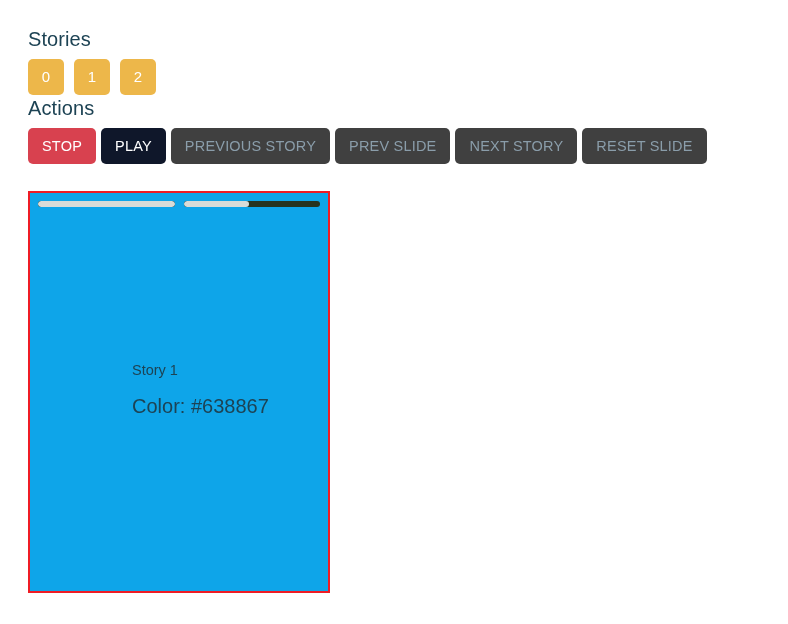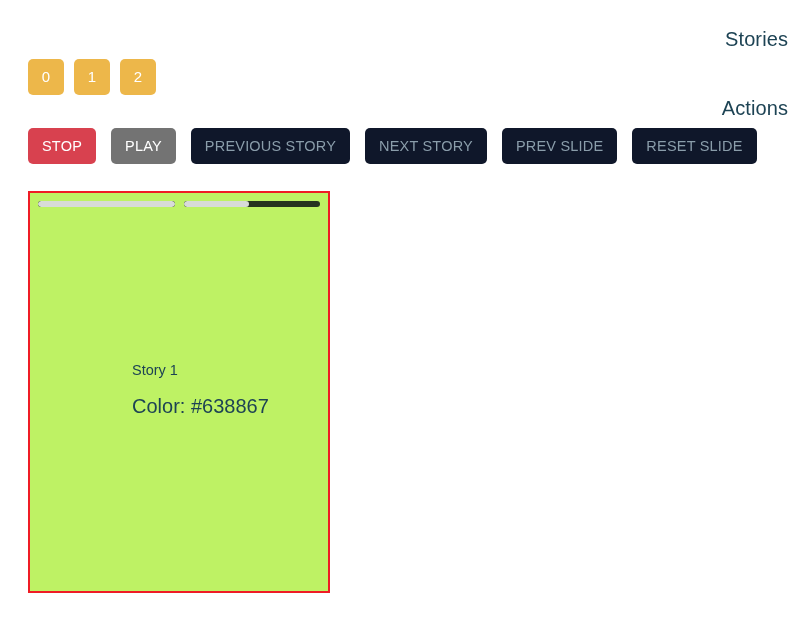--- a/index.html
+++ b/index.html
@@ -20,21 +20,20 @@
     padding: 28px 0 0 28px;
   }
 
   .section-heading {
     font-size: 20px;
     font-weight: 400;
     color: #1d4354;
     margin: 0 0 9px 0;
     line-height: 22px;
     letter-spacing: 0.1px;
-    text-align: right;
   }
 
   .heading-actions {
   }
 
   
   .story-chips {
     display: flex;
     gap: 10px;
     margin-bottom: 2px;
@@ -50,21 +49,21 @@
     font-size: 15px;
     line-height: 36px;
     text-align: center;
     padding: 0;
     cursor: pointer;
   }
 
   
   .action-bar {
     display: flex;
-    gap: 15px;
+    gap: 5px;
     align-items: flex-start;
   }
   .action-btn {
     border: none;
     border-radius: 5px;
     height: 36px;
     padding: 0 14px;
     font-family: "Liberation Sans", sans-serif;
     font-size: 14.5px;
     letter-spacing: 0.2px;
@@ -72,25 +71,25 @@
     white-space: nowrap;
     display: inline-flex;
     align-items: center;
     justify-content: center;
   }
   .action-btn.danger {
     background: #d8414f;
     color: #ffffff;
   }
   .action-btn.success {
-    background: #737373;
+    background: #0f172a;
     color: #ffffff;
   }
   .action-btn.neutral {
-    background: #0f172a;
+    background: #404040;
     color: #8a9daa;
   }
 
   
   .story-panel {
     position: absolute;
     left: 28px;
     top: 191px;
     width: 302px;
     height: 402px;
@@ -153,26 +152,26 @@
     <button class="story-chip">1</button>
     <button class="story-chip">2</button>
   </div>
 
   <h2 class="section-heading heading-actions">Actions</h2>
 
   <div class="action-bar">
     <button class="action-btn danger">STOP</button>
     <button class="action-btn success">PLAY</button>
     <button class="action-btn neutral">PREVIOUS STORY</button>
+    <button class="action-btn neutral">PREV SLIDE</button>
     <button class="action-btn neutral">NEXT STORY</button>
-    <button class="action-btn neutral">PREV SLIDE</button>
     <button class="action-btn neutral">RESET SLIDE</button>
   </div>
 
-  <div class="story-panel" style="background: #bef264; border-color: rgb(239, 28, 37);">
+  <div class="story-panel" style="background: #0ea5e9; border-color: rgb(239, 28, 37);">
 
     <div class="progress-track-row">
       <div class="progress-track">
         <div class="progress-fill" style="width: 100%;"></div>
       </div>
       <div class="progress-track">
         <div class="progress-fill" style="width: 48%;"></div>
       </div>
     </div>
 

